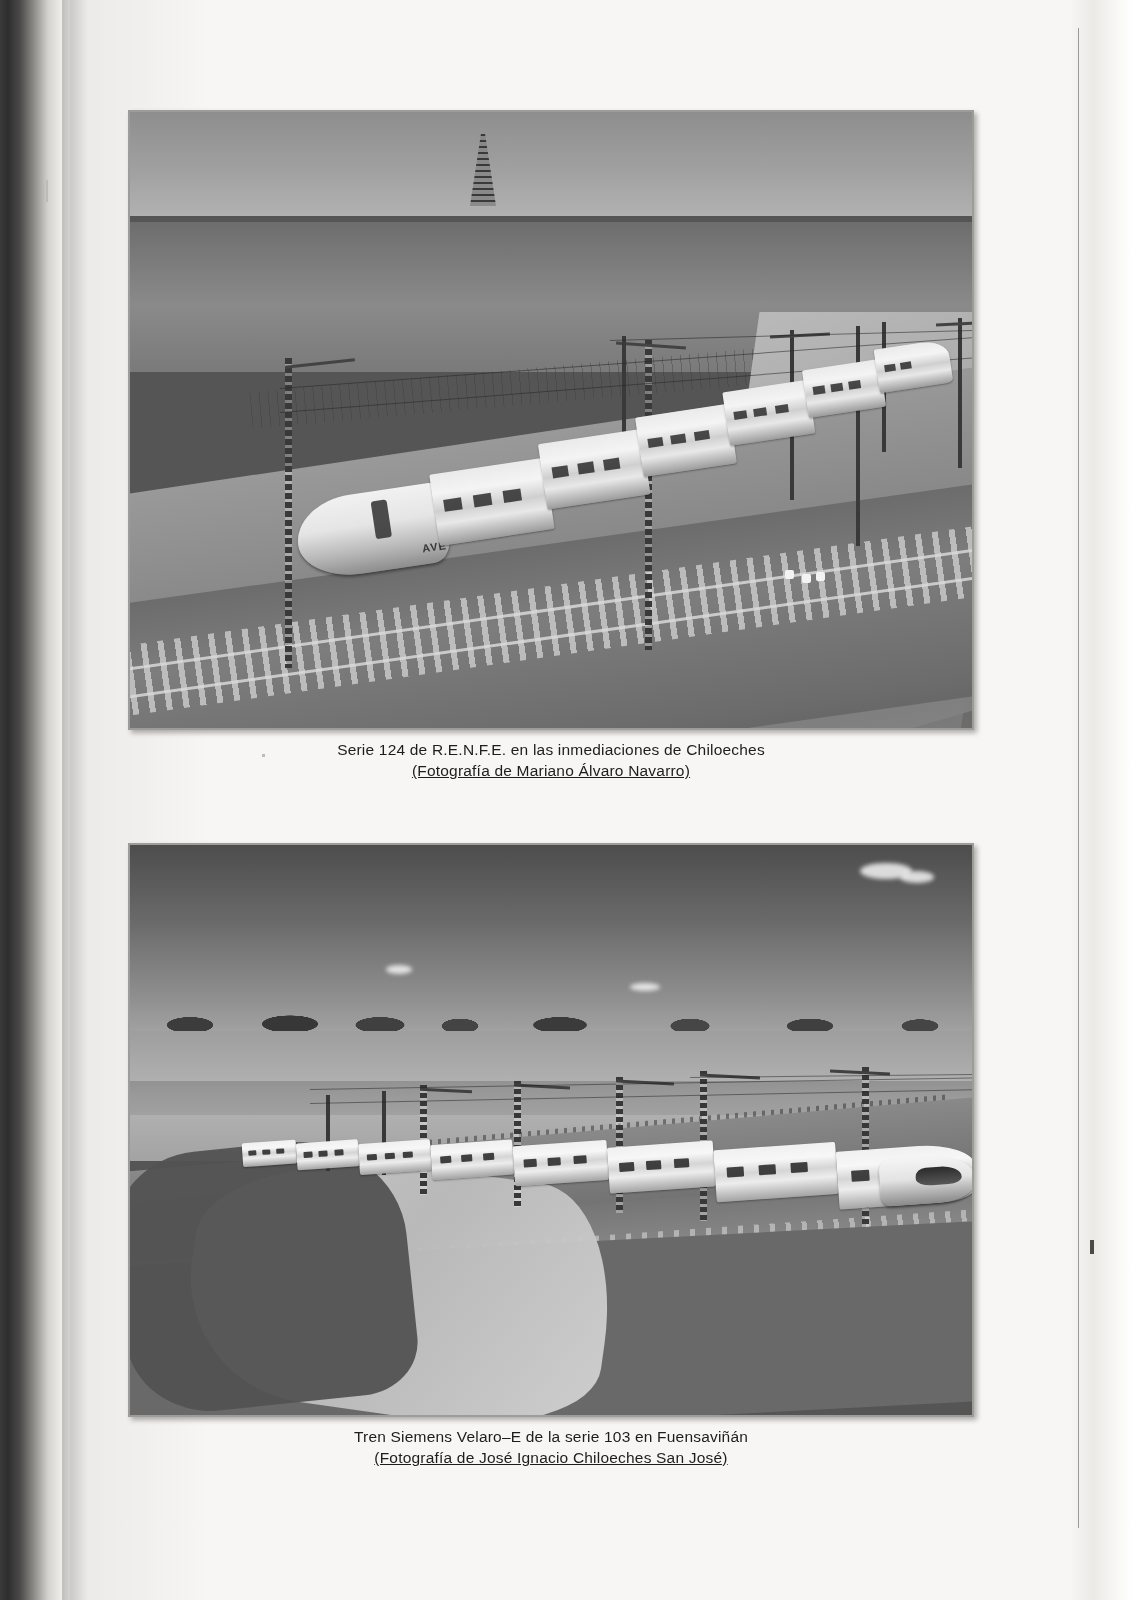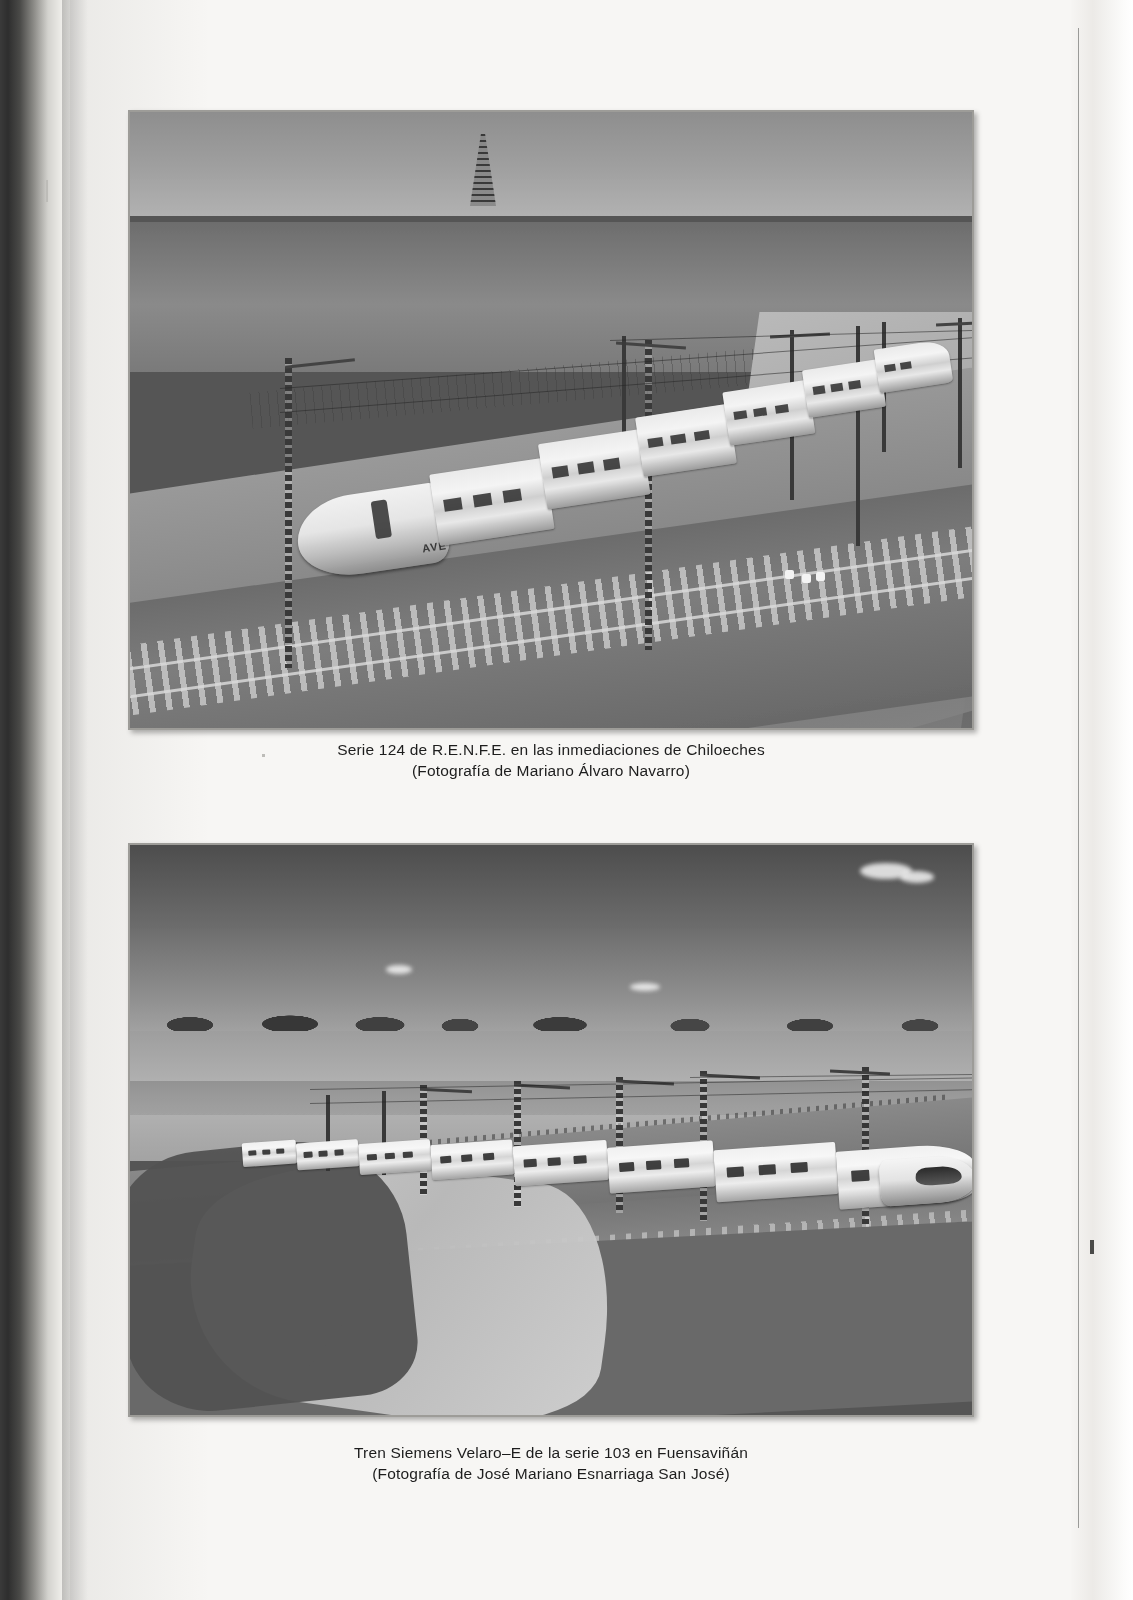--- a/index.html
+++ b/index.html
@@ -86,21 +86,21 @@
     background: #555;
   }
   .caption {
     text-align: center;
     font-family: "Liberation Sans", sans-serif;
     font-size: 15.5px;
     color: #1d1d1d;
     line-height: 1.35;
     letter-spacing: 0.2px;
   }
-  .caption .line2 { display: block; }
+  .caption .line2 { display: block; text-decoration: underline; }
 
   
   .ph1 { width: 842px; height: 616px; position: relative; filter: grayscale(100%) contrast(1.02); }
   .ph1 .sky {
     position: absolute; left:0; top:0; width:100%; height: 104px;
     background: linear-gradient(to bottom, #8e8e8c 0%, #a0a09d 55%, #b0b0ac 100%);
   }
   .ph1 .treeline {
     position: absolute; left:0; top: 88px; width:100%; height: 26px;
     background:
@@ -513,23 +513,23 @@
           <div class="car" style="left:592px; top:80px; width:138px; height:58px; border-radius:2px 40% 26% 2px;">
             <div class="win" style="left:14px; width:18px;"></div>
             <div class="win" style="left:46px; width:18px;"></div>
             <div class="nose"></div>
             <div class="wind2"></div>
           </div>
         </div>
       </div>
     </div>
 
-    <div class="caption" style="margin-top:26px;">
+    <div class="caption" style="margin-top:10px;">
       <span>Tren Siemens Velaro–E de la serie 103 en Fuensaviñán</span>
-      <span class="line2">(Fotografía de José Mariano Esnarriaga San José)</span>
+      <span class="line2">(Fotografía de José Ignacio Chiloeches San José)</span>
     </div>
   </div>
 
   <div class="gutter"></div>
   <div class="gutter-shadow"></div>
   <div class="right-edge"></div>
   <div class="right-rule"></div>
   <div class="right-mark"></div>
 
   <div class="speck" style="left:46px; top:180px; width:2px; height:22px;"></div>

